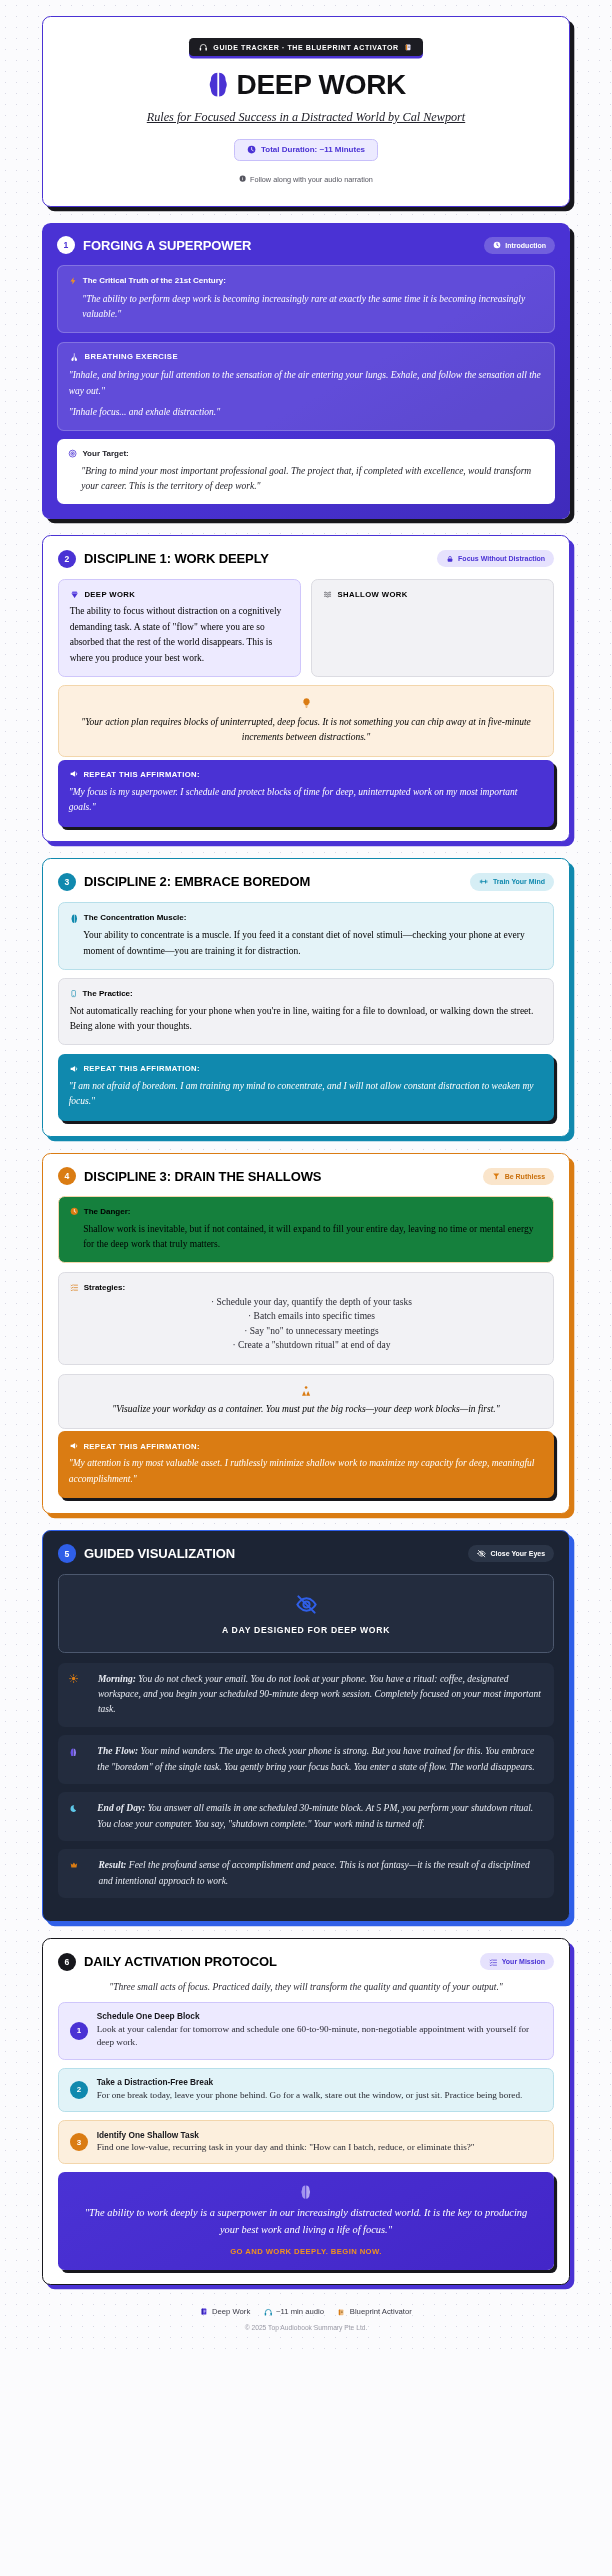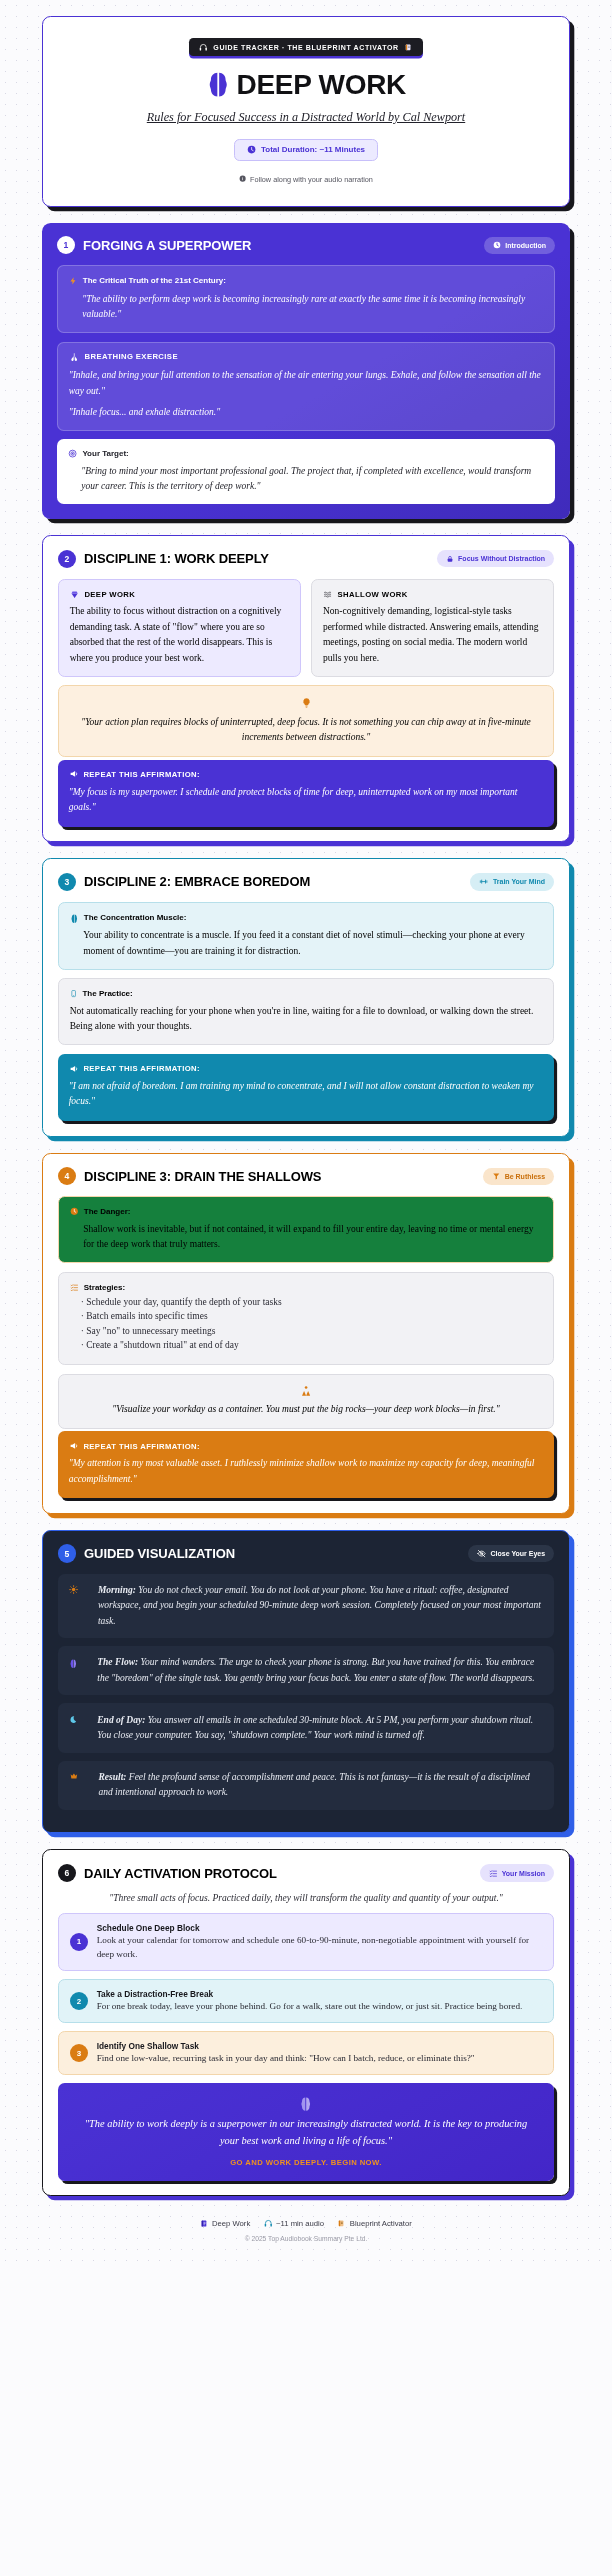--- a/index.html
+++ b/index.html
@@ -181,21 +181,21 @@
   
   .s4 {
     background:#fff; border:1.8px solid #da7c13; border-radius:8.6px;
     box-shadow: 4.3px 4.3px 0 #da7c13; padding: 13.5px 14.7px 14.7px; margin-bottom: 16px;
   }
   .s4 .sec-num { background:#da7c13; color:#fff; }
   .s4 .sec-badge { background:#fae5cb; color:#c96f0b; }
   .strat-list { list-style:none; padding-left:4.9px; }
   .strat-list li {
     font-family:"Liberation Serif", serif; font-size:9.5px;
-    color:#2a2a33; margin:4.3px 0 4.3px 6.1px;
+    color:#2a2a33; margin:4.3px 0 4.3px 6.1px;text-align:center;
   }
   .strat-list li:before { content:"· "; }
 
   
   .s5 {
     background:#1c2434; border:1.8px solid #2f5fe8; border-radius:8.6px;
     box-shadow: 4.3px 4.3px 0 #2f5fe8; color:#e9ecf3;
     padding: 13.5px 14.7px 14.7px; margin-bottom: 16px;
   }
   .s5 .sec-num { background:#2f5fe8; color:#fff; }
@@ -429,21 +429,20 @@
       <div class="blk-head blk-head-caps">
         <span>
           <svg width="9.2" height="9.2" viewBox="0 0 24 24" fill="none" stroke="#26262e" stroke-width="1.8">
               <path d="M3 7c2-1.6 4-1.6 6 0s4 1.6 6 0 4-1.6 6 0"></path>
               <path d="M3 12c2-1.6 4-1.6 6 0s4 1.6 6 0 4-1.6 6 0"></path>
               <path d="M3 17c2-1.6 4-1.6 6 0s4 1.6 6 0 4-1.6 6 0"></path>
             </svg>
         </span>
         <span>SHALLOW WORK</span>
       </div>
-      <div class="serif">Non-cognitively demanding, logistical-style tasks performed while distracted. Answering emails, attending meetings, posting on social media. The modern world pulls you here.</div>
     </div>
   </div>
 
   <div class="insight" style="background:#fdf0e0;border:0.6px solid #f3d6ab;">
     <span class="ico">
       <svg width="11" height="13.5" viewBox="0 0 24 24" style="margin:0 auto">
           <path d="M12 2a7 7 0 0 0-4 12.7V17h8v-2.3A7 7 0 0 0 12 2z" fill="#da7c13"></path>
           <rect x="9.2" y="18" width="5.6" height="1.8" rx=".9" fill="#da7c13"></rect>
           <rect x="10" y="20.6" width="4" height="1.8" rx=".9" fill="#da7c13"></rect>
         </svg>
@@ -603,20 +602,30 @@
         <svg width="9.2" height="9.2" viewBox="0 0 24 24" fill="none" stroke="#fff" stroke-width="2" stroke-linecap="round">
             <path d="M2.5 12S6 5.5 12 5.5 21.5 12 21.5 12 18 18.5 12 18.5 2.5 12 2.5 12z"></path>
             <circle cx="12" cy="12" r="3"></circle>
             <path d="M3.5 3.5l17 17"></path>
           </svg>
       </span>
       <span>Close Your Eyes</span>
     </div>
   </div>
 
+  <div class="viz-stage">
+    <div class="viz-eye">
+      <svg width="23" height="23" viewBox="0 0 24 24" fill="none" stroke="#2f5fe8" stroke-width="2.1" stroke-linecap="round" style="margin:0 auto">
+          <path d="M2.5 12S6 5.5 12 5.5 21.5 12 21.5 12 18 18.5 12 18.5 2.5 12 2.5 12z"></path>
+          <circle cx="12" cy="12" r="3.2"></circle>
+          <path d="M3.5 3.5l17 17"></path>
+        </svg>
+    </div>
+    <div class="viz-label">A DAY DESIGNED FOR DEEP WORK</div>
+  </div>
 
   <div class="viz-step">
     <span>
       <svg width="9.2" height="9.2" viewBox="0 0 24 24" fill="#da7c13" style="margin-top:2.4px">
           <circle cx="12" cy="12" r="4.6"></circle>
           <g stroke="#da7c13" stroke-width="2" stroke-linecap="round">
             <path d="M12 1.5v3M12 19.5v3M1.5 12h3M19.5 12h3M4.5 4.5l2 2M17.5 17.5l2 2M19.5 4.5l-2 2M6.5 17.5l-2 2"></path>
           </g>
         </svg>
     </span>

